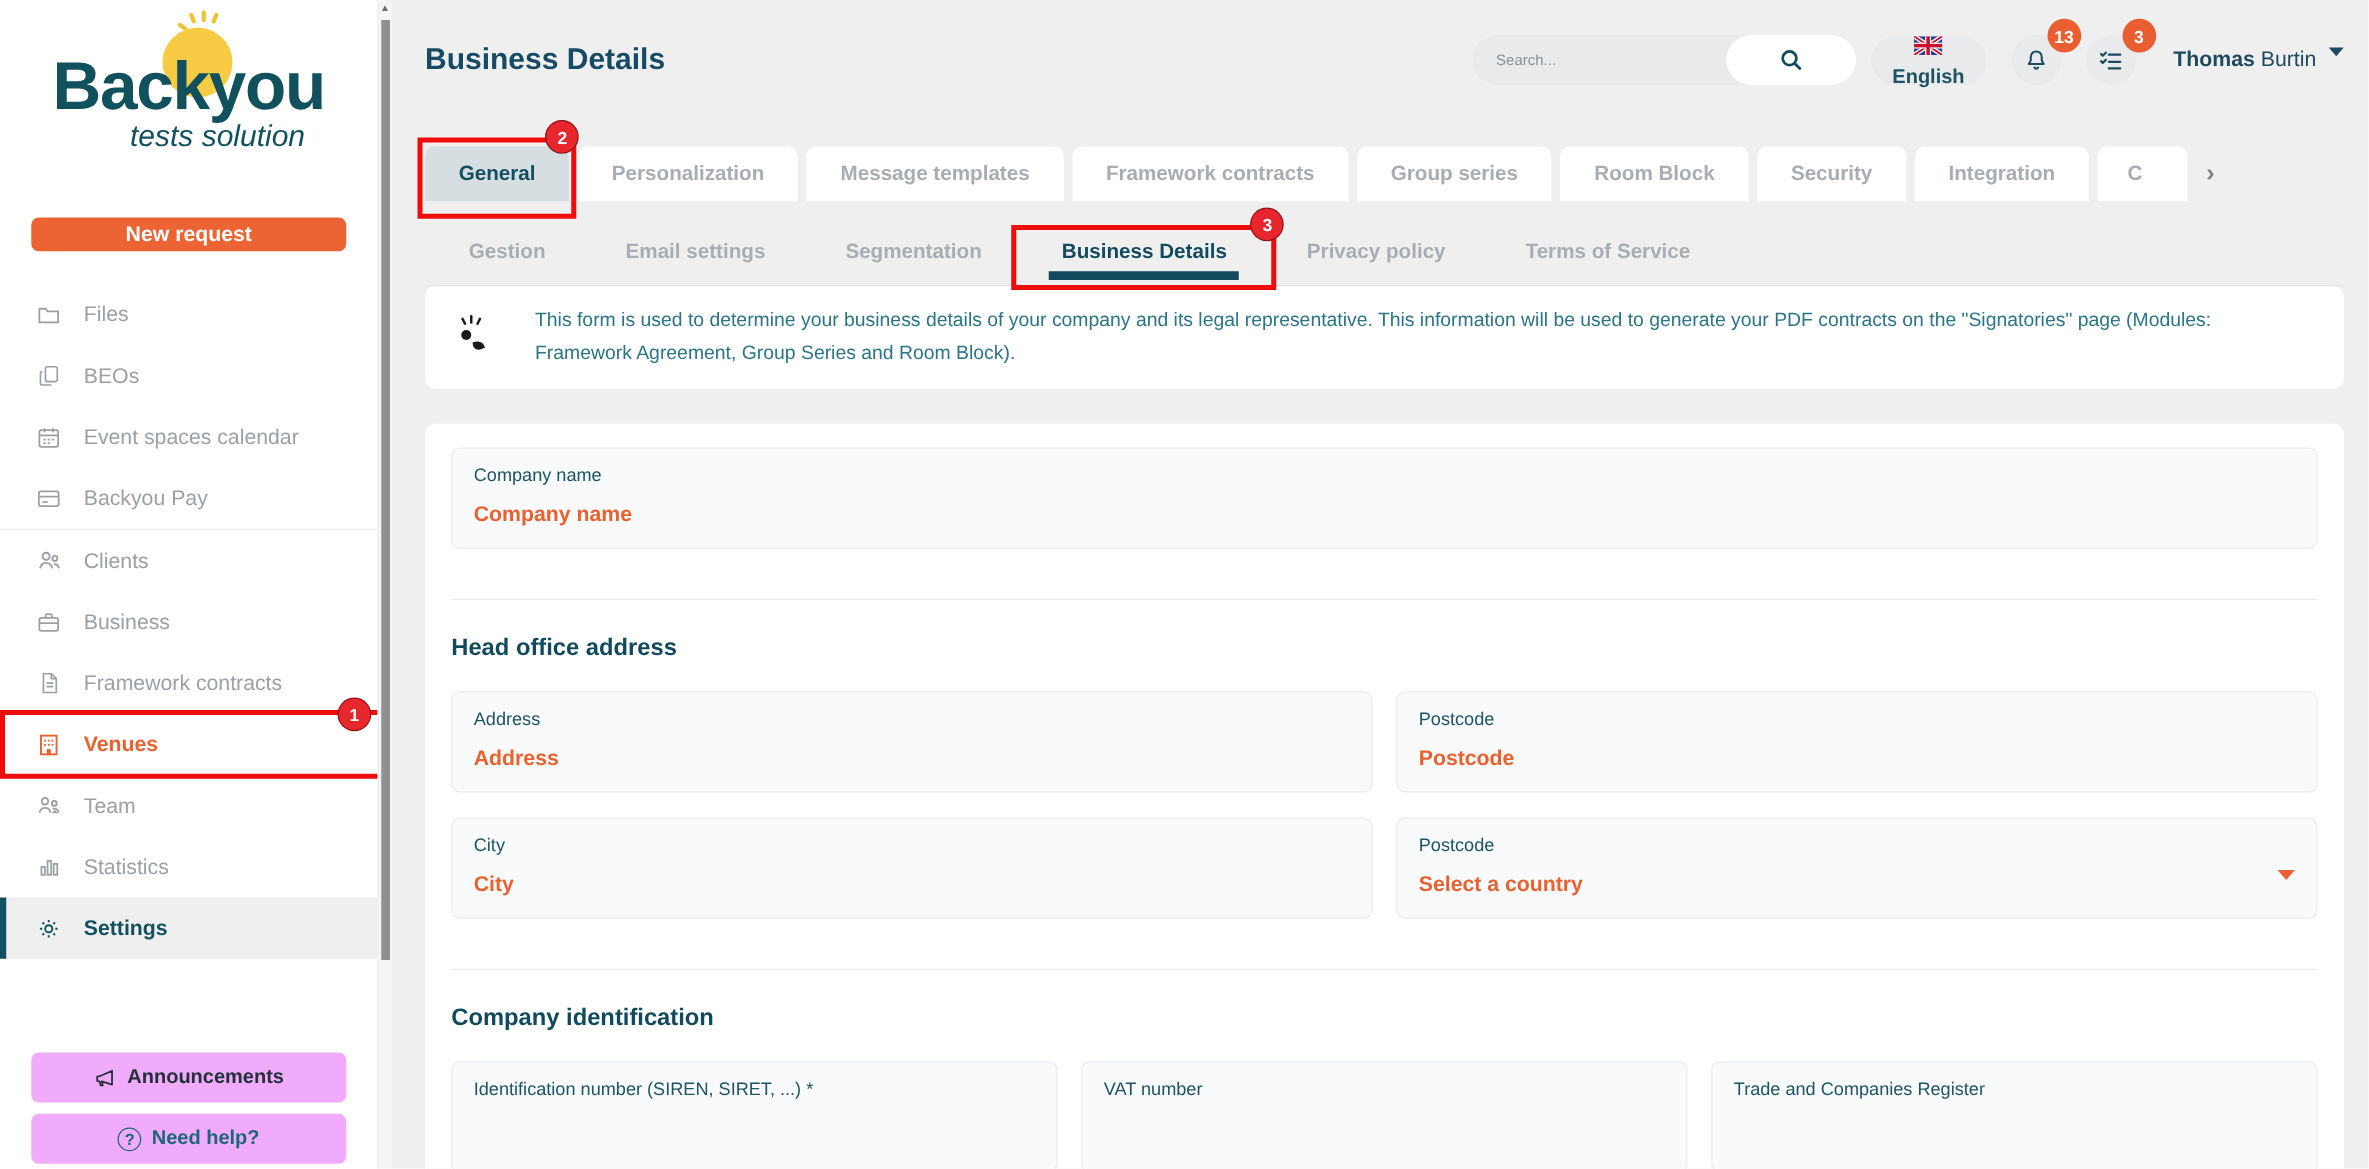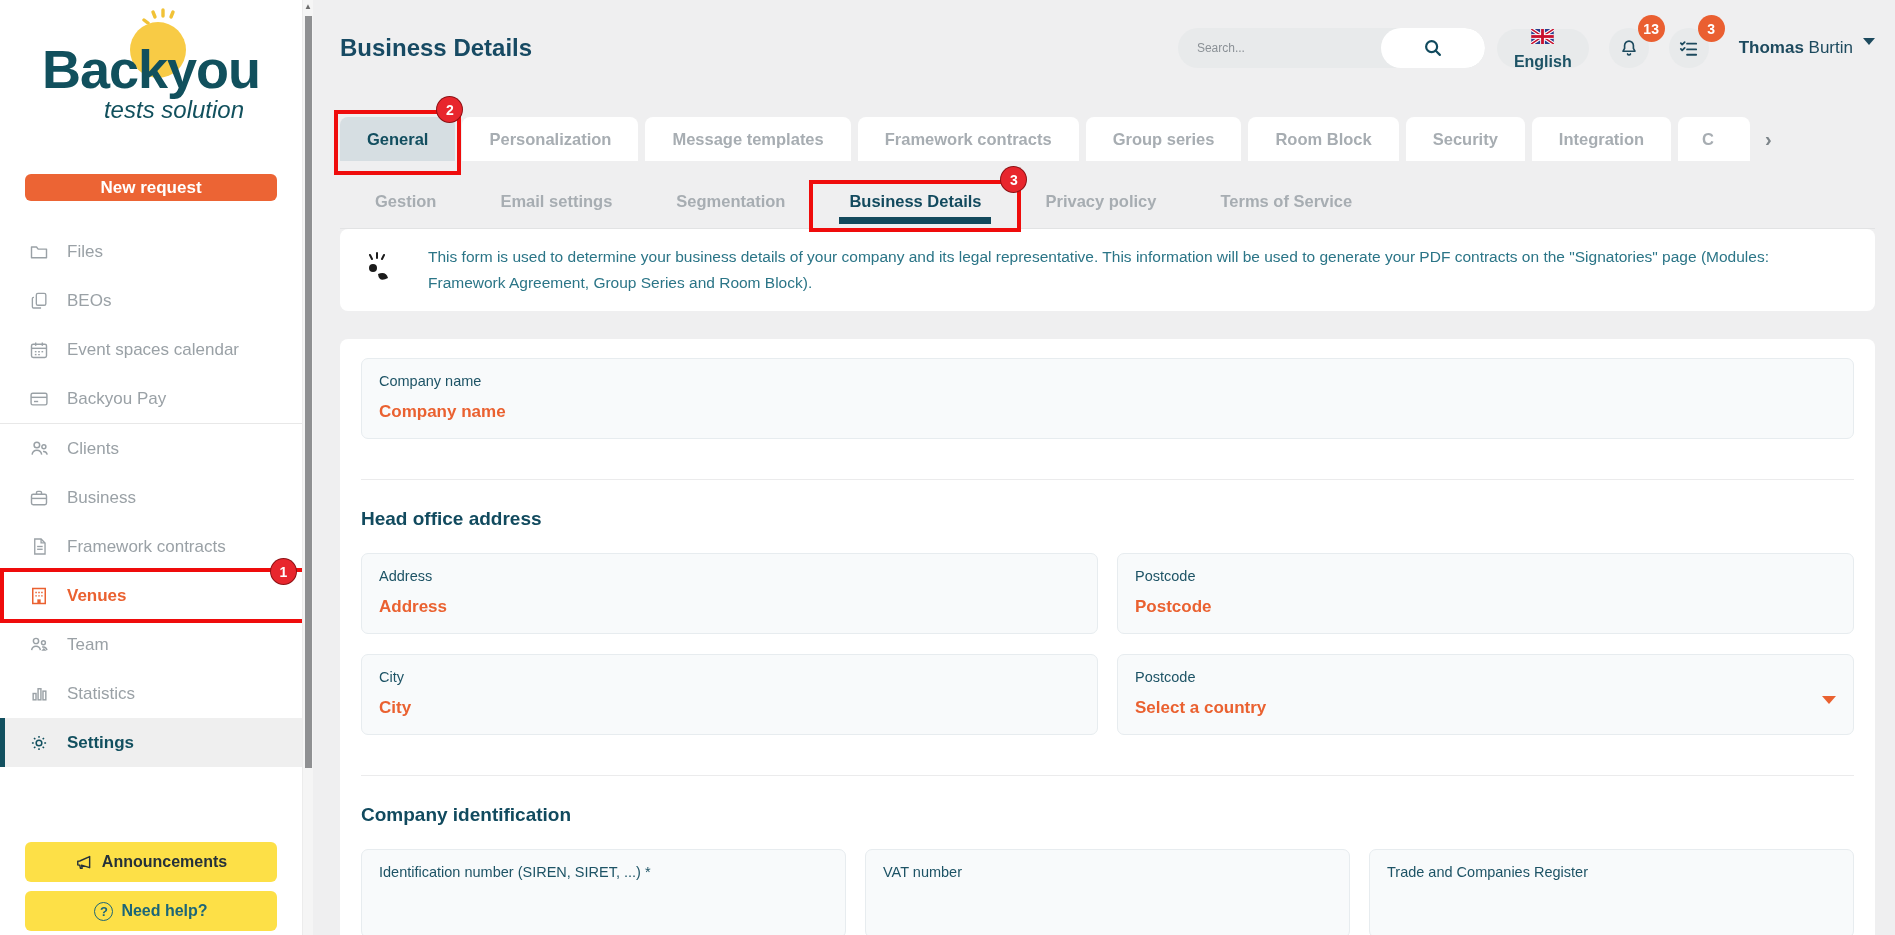--- a/index.html
+++ b/index.html
@@ -14,21 +14,21 @@
   .sun-rays { position:absolute; left:96px; top:-30px; }
   .brand { position:relative; font-size:54px; font-weight:800; color:#11505d; letter-spacing:-1px; }
   .tagline { position:relative; display:block; text-align:center; margin:-4px 0 10px 46px; font-size:24px; font-style:italic; color:#11505d; }
   .new-request { display:block; margin:40px auto 0; width:252px; height:27px; background:#ec6434; border:none; border-radius:6px; color:#fff; font-family:inherit; font-size:17px; font-weight:700; cursor:pointer; }
   .nav { margin-top:26px; list-style:none; }
   .nav li { position:relative; display:flex; align-items:center; gap:17px; height:49px; padding-left:28px; color:#9aa1a6; font-size:17px; cursor:pointer; }
   .nav li .nav-ic { width:22px; display:flex; justify-content:center; flex:none; }
   .nav .divider { height:1px; background:#e8e8e8; margin:0; padding:0; min-height:0; }
   .nav li.venues { color:#ea6130; font-weight:600; }
   .nav li.active-settings { color:#12505f; font-weight:700; background:#efefef; border-left:5px solid #12505f; padding-left:23px; }
-  .side-btn { display:flex; align-items:center; justify-content:center; gap:8px; width:252px; height:40px; margin:0 auto; background:#fde047; border:none; border-radius:6px; font-family:inherit; font-size:16px; font-weight:700; cursor:pointer; }
+  .side-btn { display:flex; align-items:center; justify-content:center; gap:8px; width:252px; height:40px; margin:0 auto; background:#f0abfc; border:none; border-radius:6px; font-family:inherit; font-size:16px; font-weight:700; cursor:pointer; }
   .btn-announce { margin-top:75px; color:#25313a; }
   .btn-help { margin-top:9px; color:#1c6678; }
   .qicon { width:19px; height:19px; border:1.7px solid currentColor; border-radius:50%; font-size:13px; font-weight:700; display:inline-flex; align-items:center; justify-content:center; }
 
   
   .scroll-strip { position:absolute; left:302px; top:0; bottom:0; width:11px; background:#f5f5f5; border-left:1px solid #ececec; z-index:3; }
   .scroll-up { position:absolute; top:2px; left:0; width:100%; text-align:center; font-size:8px; color:#6d6d6d; }
   .scroll-thumb { position:absolute; left:2px; top:16px; width:7px; height:752px; background:#8f9092; }
 
   

